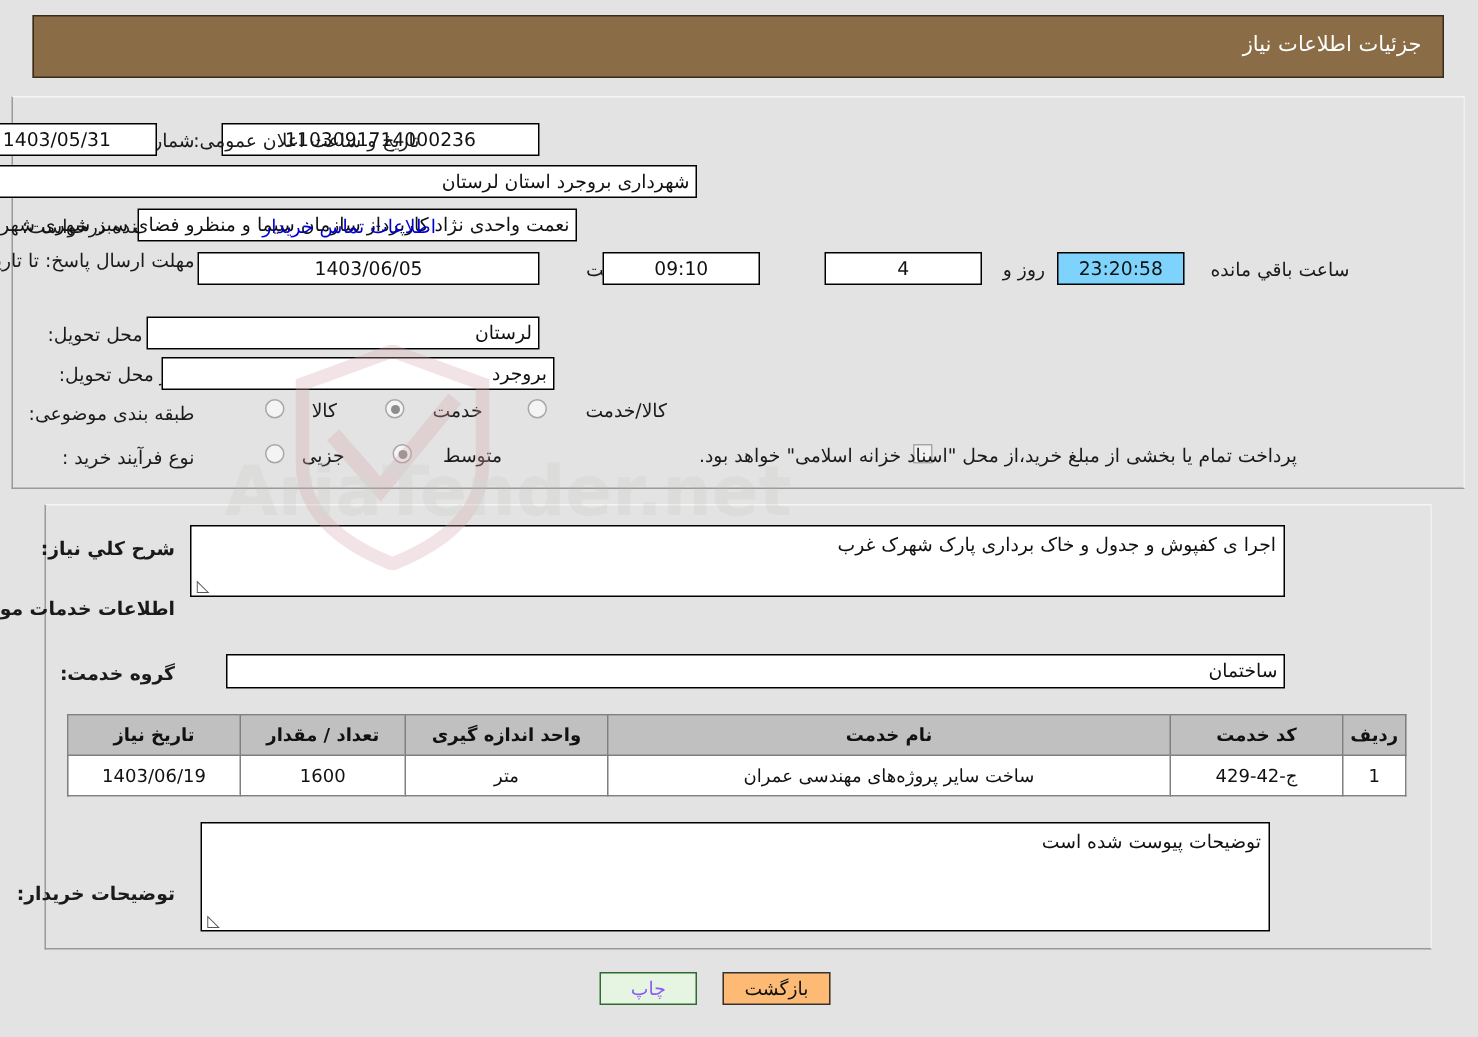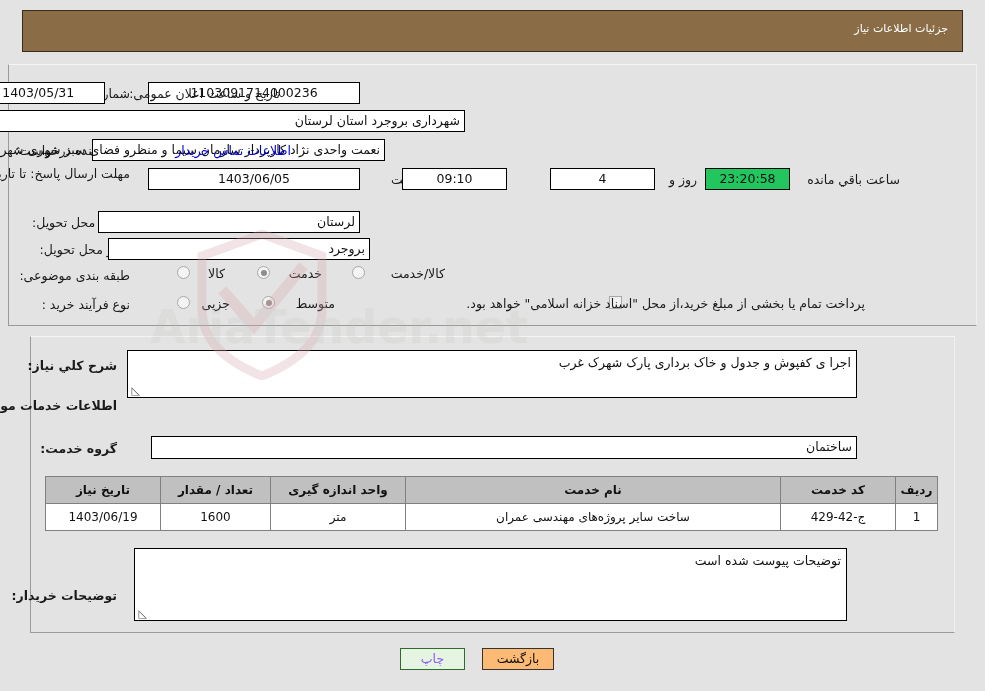--- a/index.html
+++ b/index.html
@@ -52,21 +52,21 @@
     background: #8a6d46;
     border: 1px solid #3a2c1a;
     box-sizing: border-box;
     z-index: 2;
   }
   .header-title {
     position: absolute;
     right: 14px;
     top: 11px;
     color: #ffffff;
-    font-size: 11px;
+    font-size: 14px;
     font-family: "DejaVu Sans", sans-serif;
   }
 
   
   .panel {
     position: absolute;
     box-sizing: border-box;
     border: 1px solid #9a9a9a;
     border-top-color: #f5f5f5;
     border-right-color: #f0f0f0;
@@ -99,21 +99,21 @@
     padding: 1px 4px 0 4px;
     line-height: 18px;
     white-space: nowrap;
     overflow: hidden;
     z-index: 3;
     font-family: "DejaVu Sans", sans-serif;
     direction: rtl;
   }
   .box.center { text-align: center; }
   .box.right  { text-align: right; }
-  .box.cream  { background: #22c55e; }
+  .box.cream  { background: #7dd3fc; }
 
   
   .link {
     position: absolute;
     font-size: 12.5px;
     color: #0000d0;
     white-space: nowrap;
     cursor: pointer;
     z-index: 4;
     font-family: "DejaVu Sans", sans-serif;
@@ -242,21 +242,21 @@
   <div class="lbl" style="right:855px; top:114px;">نام دستگاه خریدار:</div>
   <div class="box right" style="right:520px; top:110px; width:520px; height:22px;">شهرداری بروجرد استان لرستان</div>
 
   <div class="lbl" style="right:855px; top:143px;">ایجاد کننده درخواست:</div>
   <div class="box right" style="right:600px; top:139px; width:293px; height:22px; overflow:visible;">نعمت واحدی نژاد کارپرداز سازمان سیما و منظرو فضای سبز شهری شهرداری بر</div>
   <div class="link" style="right:694px; top:143px;">اطلاعات تماس خریدار</div>
 
   <div class="lbl ra" style="right:855px; top:166px; width:0;">
     <span style="position:absolute; right:0; top:0; white-space:nowrap;">مهلت ارسال پاسخ: تا تاریخ:</span>
   </div>
-  <div class="box center" style="right:625px; top:168px; width:212px; height:22px;">1403/06/05</div>
+  <div class="box center" style="right:625px; top:168px; width:228px; height:22px;">1403/06/05</div>
   <div class="lbl" style="right:560px; top:172px;">ساعت</div>
   <div class="box center" style="right:478px; top:168px; width:105px; height:22px;">09:10</div>
   <div class="box center" style="right:330px; top:168px; width:105px; height:22px;">4</div>
   <div class="lbl" style="right:288px; top:172px;">روز و</div>
   <div class="box center cream" style="right:195px; top:168px; width:85px; height:22px;">23:20:58</div>
   <div class="lbl" style="right:85px; top:172px;">ساعت باقي مانده</div>
 
   <div class="lbl" style="right:855px; top:215px;">استان محل تحویل:</div>
   <div class="box right" style="right:625px; top:211px; width:262px; height:22px;">لرستان</div>
 

